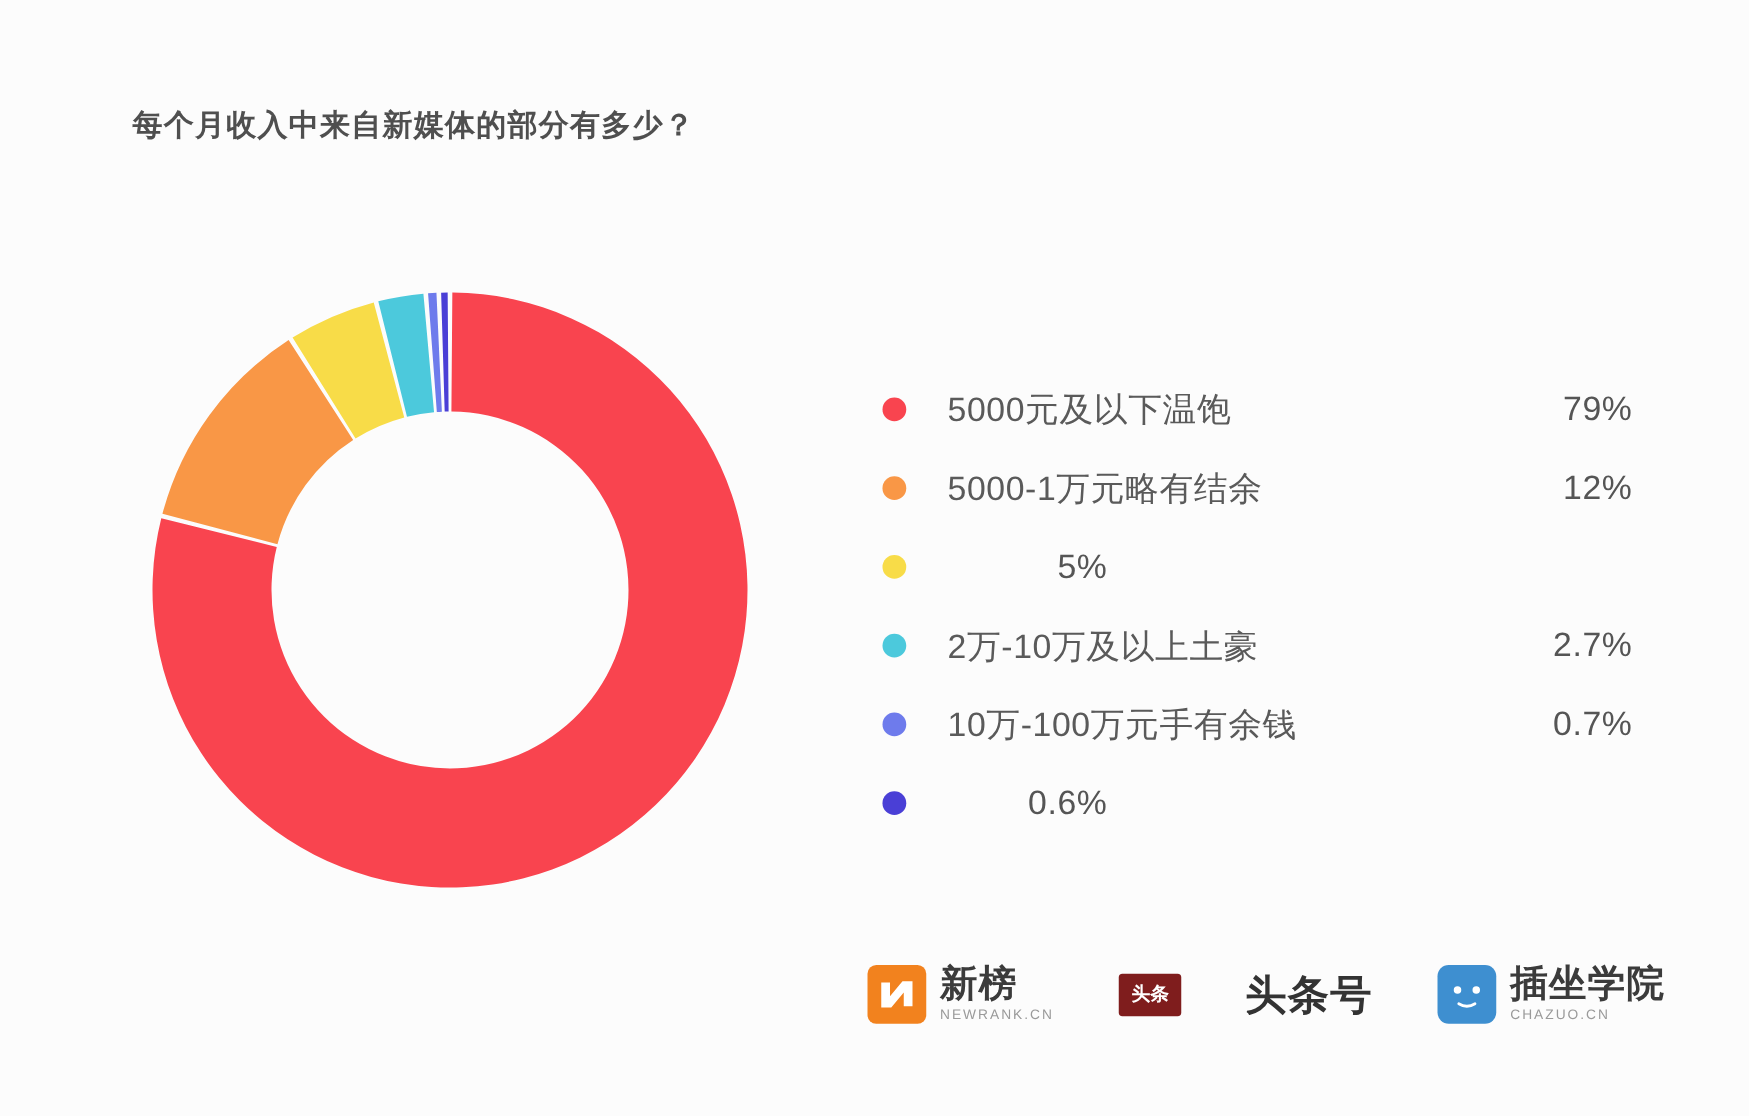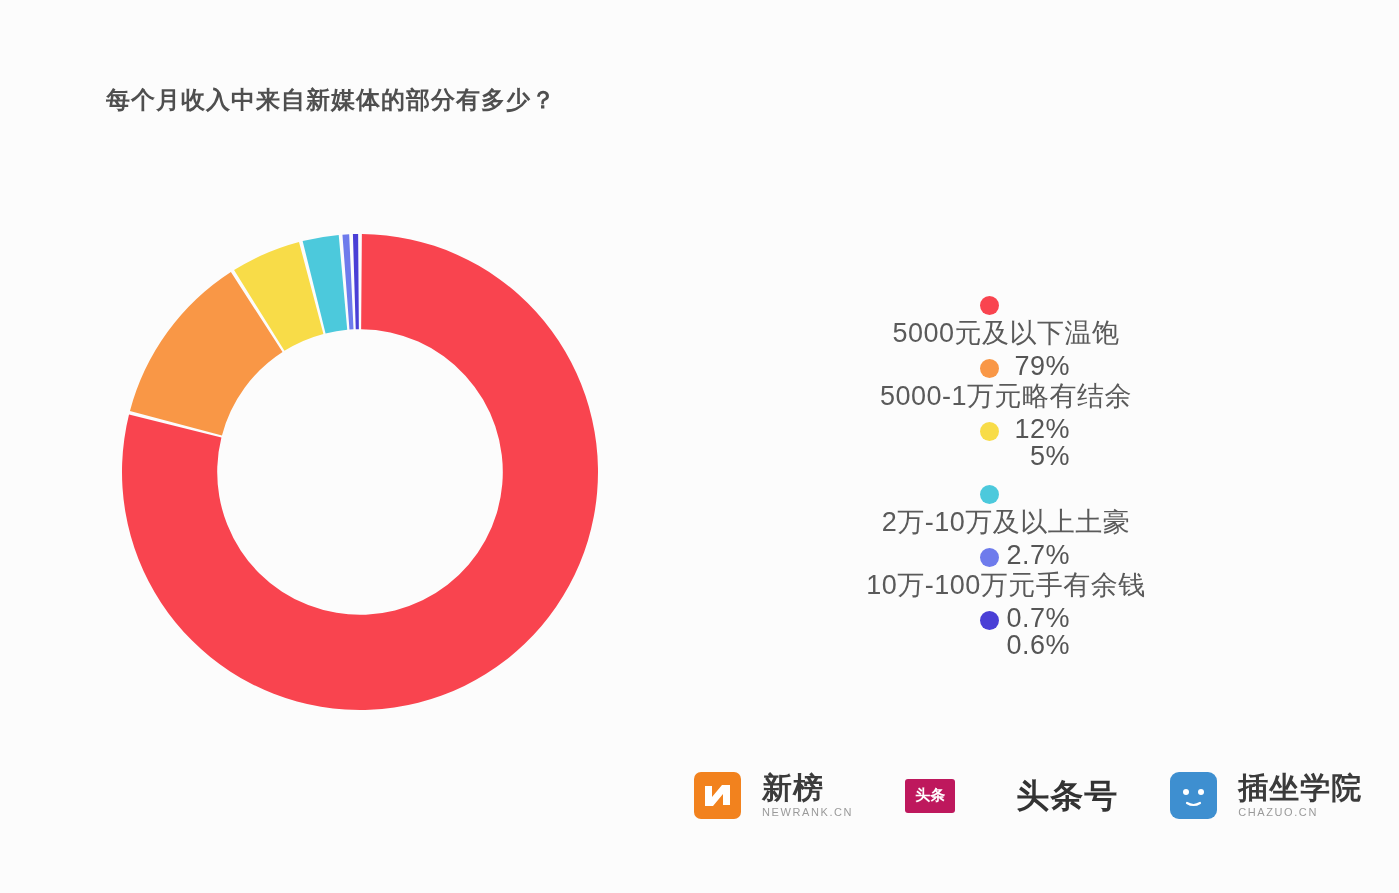--- a/index.html
+++ b/index.html
@@ -51,21 +51,20 @@
   #legend {
     position: absolute;
     left: 706px;
     top: 296px;
     width: 600px;
   }
   .legend-row {
     display: flex;
     align-items: center;
     height: 63px;
-    flex-direction: column;
   }
   .legend-dot-cell {
     width: 52px;
     flex: none;
     display: flex;
     align-items: center;
   }
   .legend-dot {
     width: 19px;
     height: 19px;
@@ -94,21 +93,21 @@
     position: absolute;
     left: 694px;
     top: 772px;
     display: flex;
     align-items: center;
     gap: 52px;
   }
   .logo {
     display: flex;
     align-items: center;
-    gap: 21px;
+    gap: 11px;
   }
   .logo-mark {
     flex: none;
     display: flex;
     align-items: center;
     justify-content: center;
   }
   .logo-text-col {
     display: flex;
     flex-direction: column;
@@ -134,21 +133,21 @@
     width: 47px;
     height: 47px;
     border-radius: 7px;
     background: #F2821E;
   }
   
   .mark-toutiao {
     width: 50px;
     height: 34px;
     border-radius: 3px;
-    background: #be185d;
+    background: #7f1d1d;
     color: #ffffff;
     font-size: 15px;
     font-weight: bold;
     letter-spacing: 0px;
   }
   
   .mark-chazuo {
     width: 47px;
     height: 47px;
     border-radius: 9px;

